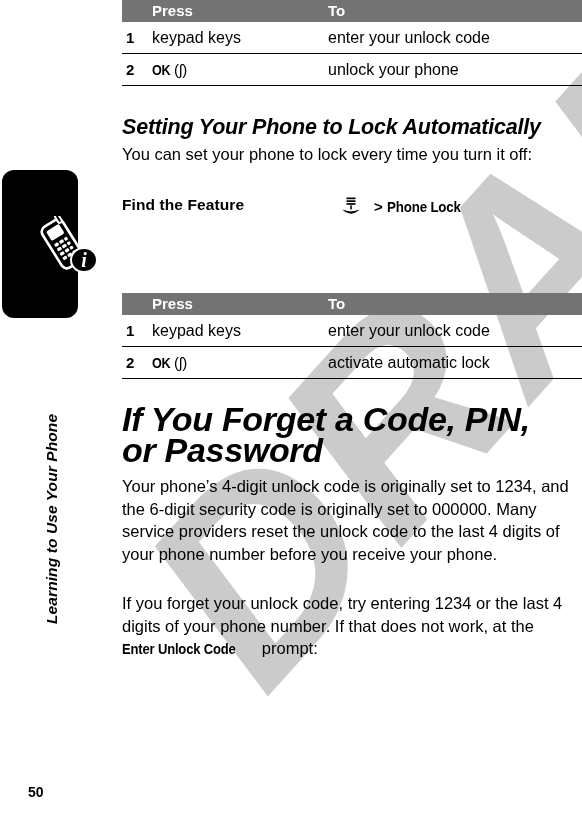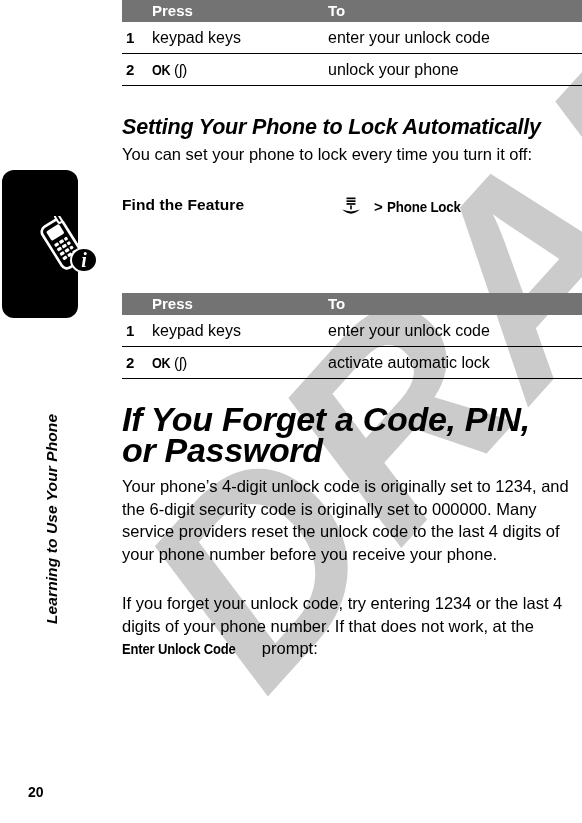--- a/index.html
+++ b/index.html
@@ -279,21 +279,21 @@
           </g>
           <rect x="33" y="-2" width="4" height="9" rx="2" fill="#000000" stroke="#ffffff" stroke-width="2"></rect>
         </g>
         <ellipse cx="46" cy="44" rx="13" ry="12" fill="#000000" stroke="#ffffff" stroke-width="2"></ellipse>
         <text x="46" y="51" text-anchor="middle" fill="#ffffff" font-family="Liberation Serif, serif" font-size="20" font-weight="bold" font-style="italic">i</text>
       </svg>
     </div>
 
     <div id="chapter-label">Learning to Use Your Phone</div>
 
-    <div id="page-number">20</div>
+    <div id="page-number">50</div>
   </div>
 
   <div id="content">
 
     <div id="table-1">
       <table class="steps-table">
         <thead>
           <tr>
             <th class="col-num"></th>
             <th class="col-press">Press</th>

